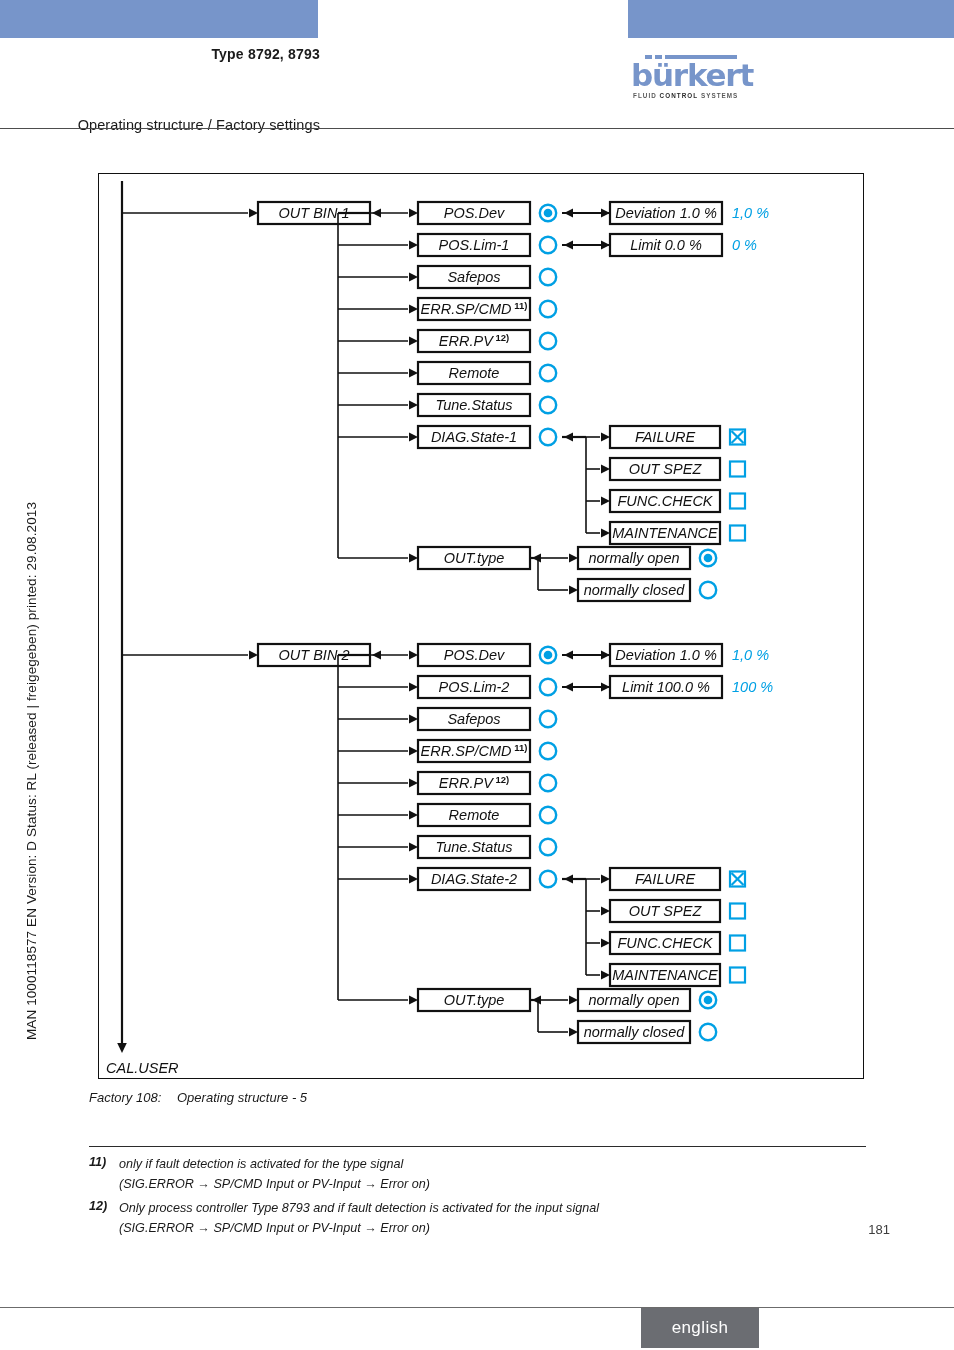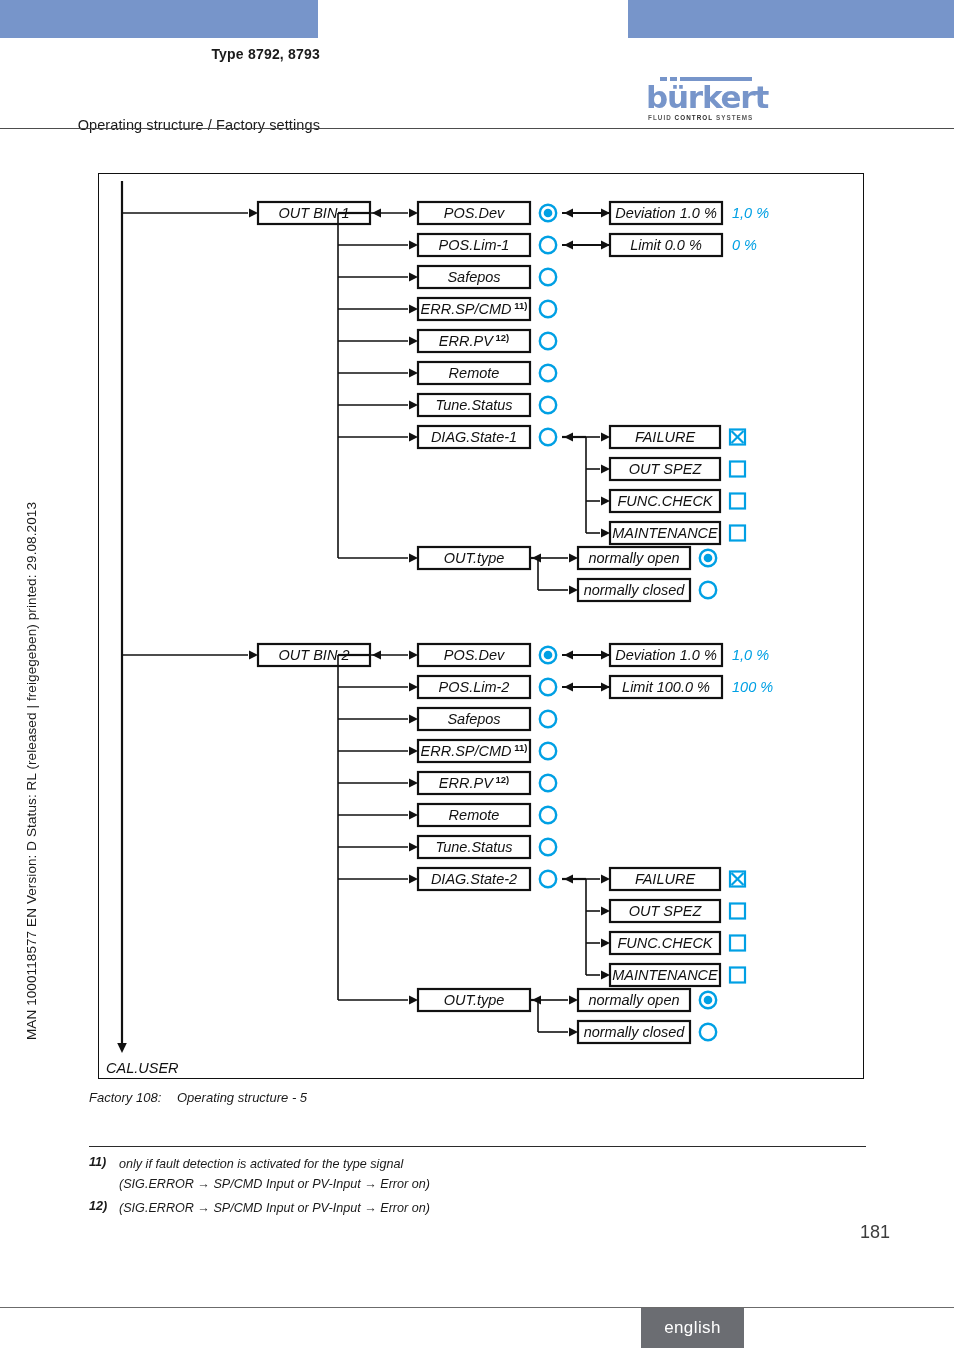--- a/index.html
+++ b/index.html
@@ -8,21 +8,21 @@
     font-family:"Liberation Sans", sans-serif;color:#1a1a1a;overflow:hidden;
   }
   .bar-left{position:absolute;left:0;top:0;width:318px;height:38px;background:#7795ca;}
   .bar-right{position:absolute;left:628px;top:0;width:326px;height:38px;background:#7795ca;}
 
   .hdr-type{position:absolute;left:0;top:46px;width:320px;text-align:right;
     font-size:14px;font-weight:bold;letter-spacing:.2px;}
   .hdr-sub{position:absolute;left:0;top:81px;width:320px;text-align:right;
     font-size:14.5px;letter-spacing:.1px;margin-top:36px;}
 
-  .logo{position:absolute;left:646px;top:55px;width:110px;margin-top:22px;}
+  .logo{position:absolute;left:631px;top:55px;width:110px;}
   .logo-topbars{display:flex;gap:3px;margin-left:14px;margin-bottom:2px;}
   .logo-topbars i{display:block;height:4px;background:#7795ca;}
   .logo-topbars i:nth-child(1){width:7px;}
   .logo-topbars i:nth-child(2){width:7px;}
   .logo-topbars i:nth-child(3){width:72px;}
   .logo-word{font-size:31px;font-weight:bold;color:#7795ca;letter-spacing:-1.2px;
     line-height:.95;font-family:"DejaVu Sans", sans-serif;}
   .logo-tag{font-size:6.3px;color:#5a5a5a;letter-spacing:1.05px;font-weight:bold;margin-top:2px;margin-left:2px;}
   .logo-tag b{color:#2b2b2b;}
 
@@ -36,23 +36,23 @@
   #diagram{position:absolute;left:98px;top:173px;}
 
   .caption{position:absolute;left:89px;top:1090px;font-size:13px;font-style:italic;}
   .caption span.num{display:inline-block;width:88px;}
 
   .fn-rule{position:absolute;left:89px;top:1146px;width:777px;height:1px;background:#2b2b2b;}
   .fnote{position:absolute;font-size:12.6px;font-style:italic;}
   .fnote .mk{position:absolute;left:0;top:0;font-weight:bold;font-style:italic;}
   .fnote .tx{margin-left:30px;display:block;line-height:1.55;}
 
-  .pageno{position:absolute;right:64px;top:1222px;font-size:18px;color:#3d3d3d;}
+  .pageno{position:absolute;right:64px;top:1222px;font-size:13px;color:#3d3d3d;}
   .ftr-rule{position:absolute;left:0;top:1307px;width:954px;height:1px;background:#6b6b6b;}
-  .ftr-band{position:absolute;left:641px;top:1308px;width:103px;height:40px;background:#6b6d72;}
+  .ftr-band{position:absolute;left:641px;top:1308px;width:118px;height:40px;background:#6b6d72;}
   .ftr-band span{display:block;text-align:center;line-height:40px;color:#fff;font-size:17px;letter-spacing:.4px;}
 </style>
 </head>
 <body>
 
 <div class="bar-left"></div>
 <div class="bar-right"></div>
 
 <div class="hdr-type">Type 8792, 8793</div>
 <div class="hdr-sub">Operating structure / Factory settings</div>
@@ -365,20 +365,21 @@
 <div class="fn-rule"></div>
 
 <div class="fnote" style="left:89px;top:1155px;width:780px;">
   <span class="mk">11)</span>
   <span class="tx">only if fault detection is activated for the type signal</span>
   <span class="tx">(SIG.ERROR → SP/CMD Input or PV-Input → Error on)</span>
 </div>
 
 <div class="fnote" style="left:89px;top:1199px;width:820px;">
   <span class="mk">12)</span>
+  <span class="tx">Only process controller Type 8793 and if fault detection is activated for the input signal</span>
   <span class="tx">(SIG.ERROR → SP/CMD Input or PV-Input → Error on)</span>
 </div>
 
 <div class="pageno">181</div>
 <div class="ftr-rule"></div>
 <div class="ftr-band">
   <span>english</span>
 </div>
 
 </body></html>

